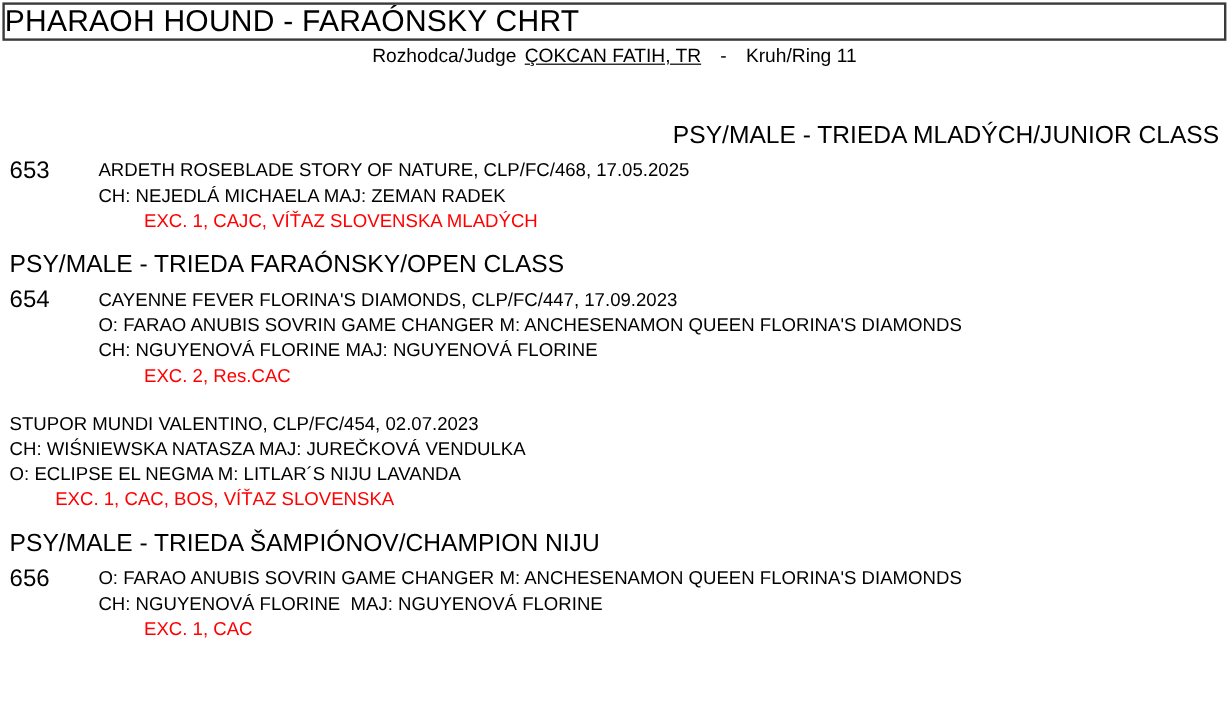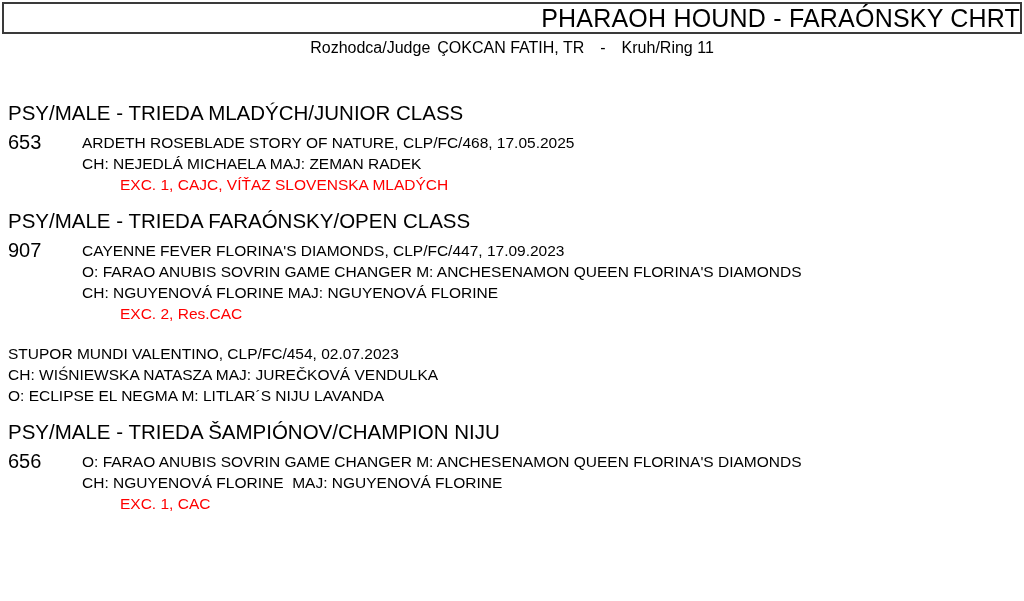--- a/index.html
+++ b/index.html
@@ -8,42 +8,42 @@
     background: #ffffff;
     color: #000000;
     font-family: "Liberation Sans", "DejaVu Sans", sans-serif;
     overflow: hidden;
   }
   :root { --result-color: #ff0000; }
 
   .title-box {
     margin: 2px 2px 0 2px;
     border: 2px solid #3a3a3a;
-    text-align: right;
+    text-align: left;
     font-size: 25px;
     line-height: 28px;
     letter-spacing: 0.2px;
   }
   .judge-line {
     margin-top: 4px;
     text-align: center;
     font-size: 16px;
     line-height: 19px;
   }
-  .judge-line .judge-name { margin-left: 7px; }
+  .judge-line .judge-name { margin-left: 7px; text-decoration: underline; }
   .judge-line .sep { margin: 0 16px; }
 
   .content { padding: 0 8px; }
 
   .class-header {
     font-size: 20.5px;
     line-height: 25px;
     margin-top: 13px;
   }
-  .class-header.first { margin-top: 43px; }
+  .class-header.first { margin-top: 43px; text-align: right; }
 
   .entry { display: flex; margin-top: 7px; }
   .entry + .entry { margin-top: 19px; }
 
   .cat-num {
     width: 74px;
     flex: 0 0 74px;
     font-size: 20px;
     line-height: 21px;
   }
@@ -77,34 +77,35 @@
       <div class="entry-lines">
         <div class="line">ARDETH ROSEBLADE STORY OF NATURE, CLP/FC/468, 17.05.2025</div>
         <div class="line">CH: NEJEDLÁ MICHAELA MAJ: ZEMAN RADEK</div>
         <div class="line result">EXC. 1, CAJC, VÍŤAZ SLOVENSKA MLADÝCH</div>
       </div>
     </div>
 
     <div class="class-header">PSY/MALE - TRIEDA FARAÓNSKY/OPEN CLASS</div>
 
     <div class="entry">
-      <div class="cat-num">907</div>
+      <div class="cat-num">654</div>
       <div class="entry-lines">
         <div class="line">CAYENNE FEVER FLORINA'S DIAMONDS, CLP/FC/447, 17.09.2023</div>
         <div class="line">O: FARAO ANUBIS SOVRIN GAME CHANGER M: ANCHESENAMON QUEEN FLORINA'S DIAMONDS</div>
         <div class="line">CH: NGUYENOVÁ FLORINE MAJ: NGUYENOVÁ FLORINE</div>
         <div class="line result">EXC. 2, Res.CAC</div>
       </div>
     </div>
 
     <div class="entry">
       <div class="entry-lines">
         <div class="line">STUPOR MUNDI VALENTINO, CLP/FC/454, 02.07.2023</div>
         <div class="line">CH: WIŚNIEWSKA NATASZA MAJ: JUREČKOVÁ VENDULKA</div>
         <div class="line">O: ECLIPSE EL NEGMA M: LITLAR´S NIJU LAVANDA</div>
+        <div class="line result">EXC. 1, CAC, BOS, VÍŤAZ SLOVENSKA</div>
       </div>
     </div>
 
     <div class="class-header">PSY/MALE - TRIEDA ŠAMPIÓNOV/CHAMPION NIJU</div>
 
     <div class="entry">
       <div class="cat-num">656</div>
       <div class="entry-lines">
         <div class="line">O: FARAO ANUBIS SOVRIN GAME CHANGER M: ANCHESENAMON QUEEN FLORINA'S DIAMONDS</div>
         <div class="line">CH: NGUYENOVÁ FLORINE  MAJ: NGUYENOVÁ FLORINE</div>

